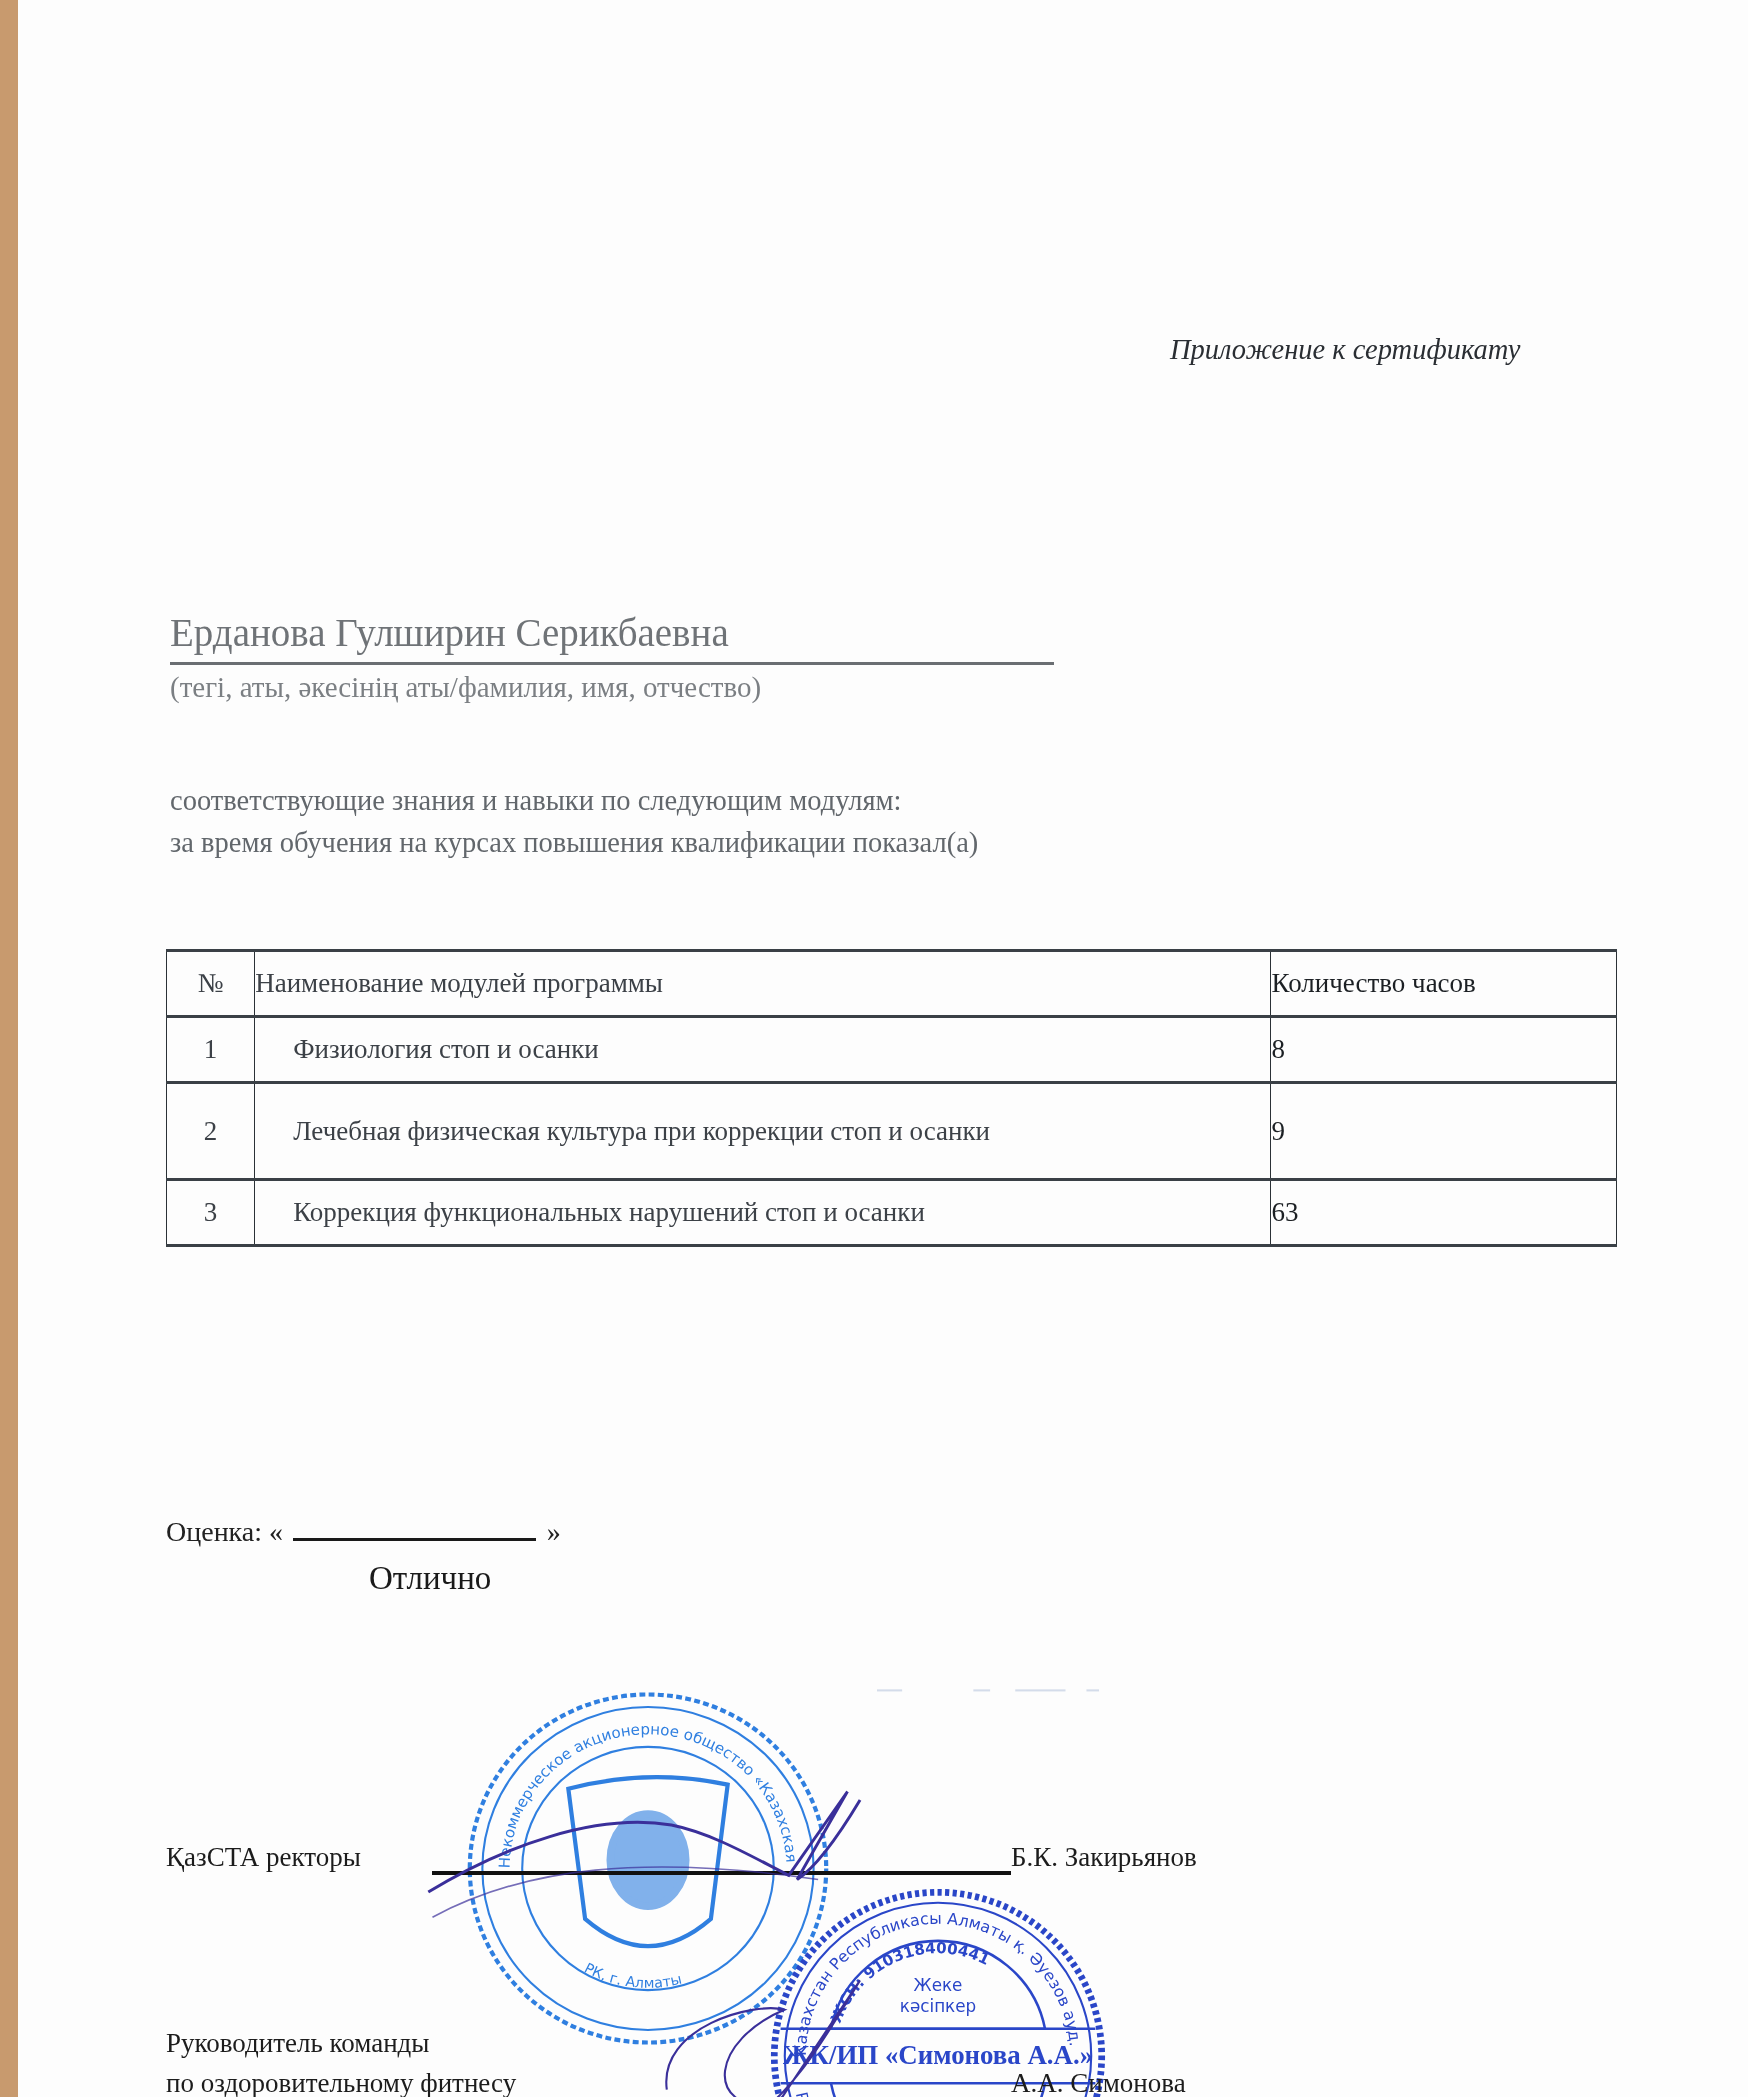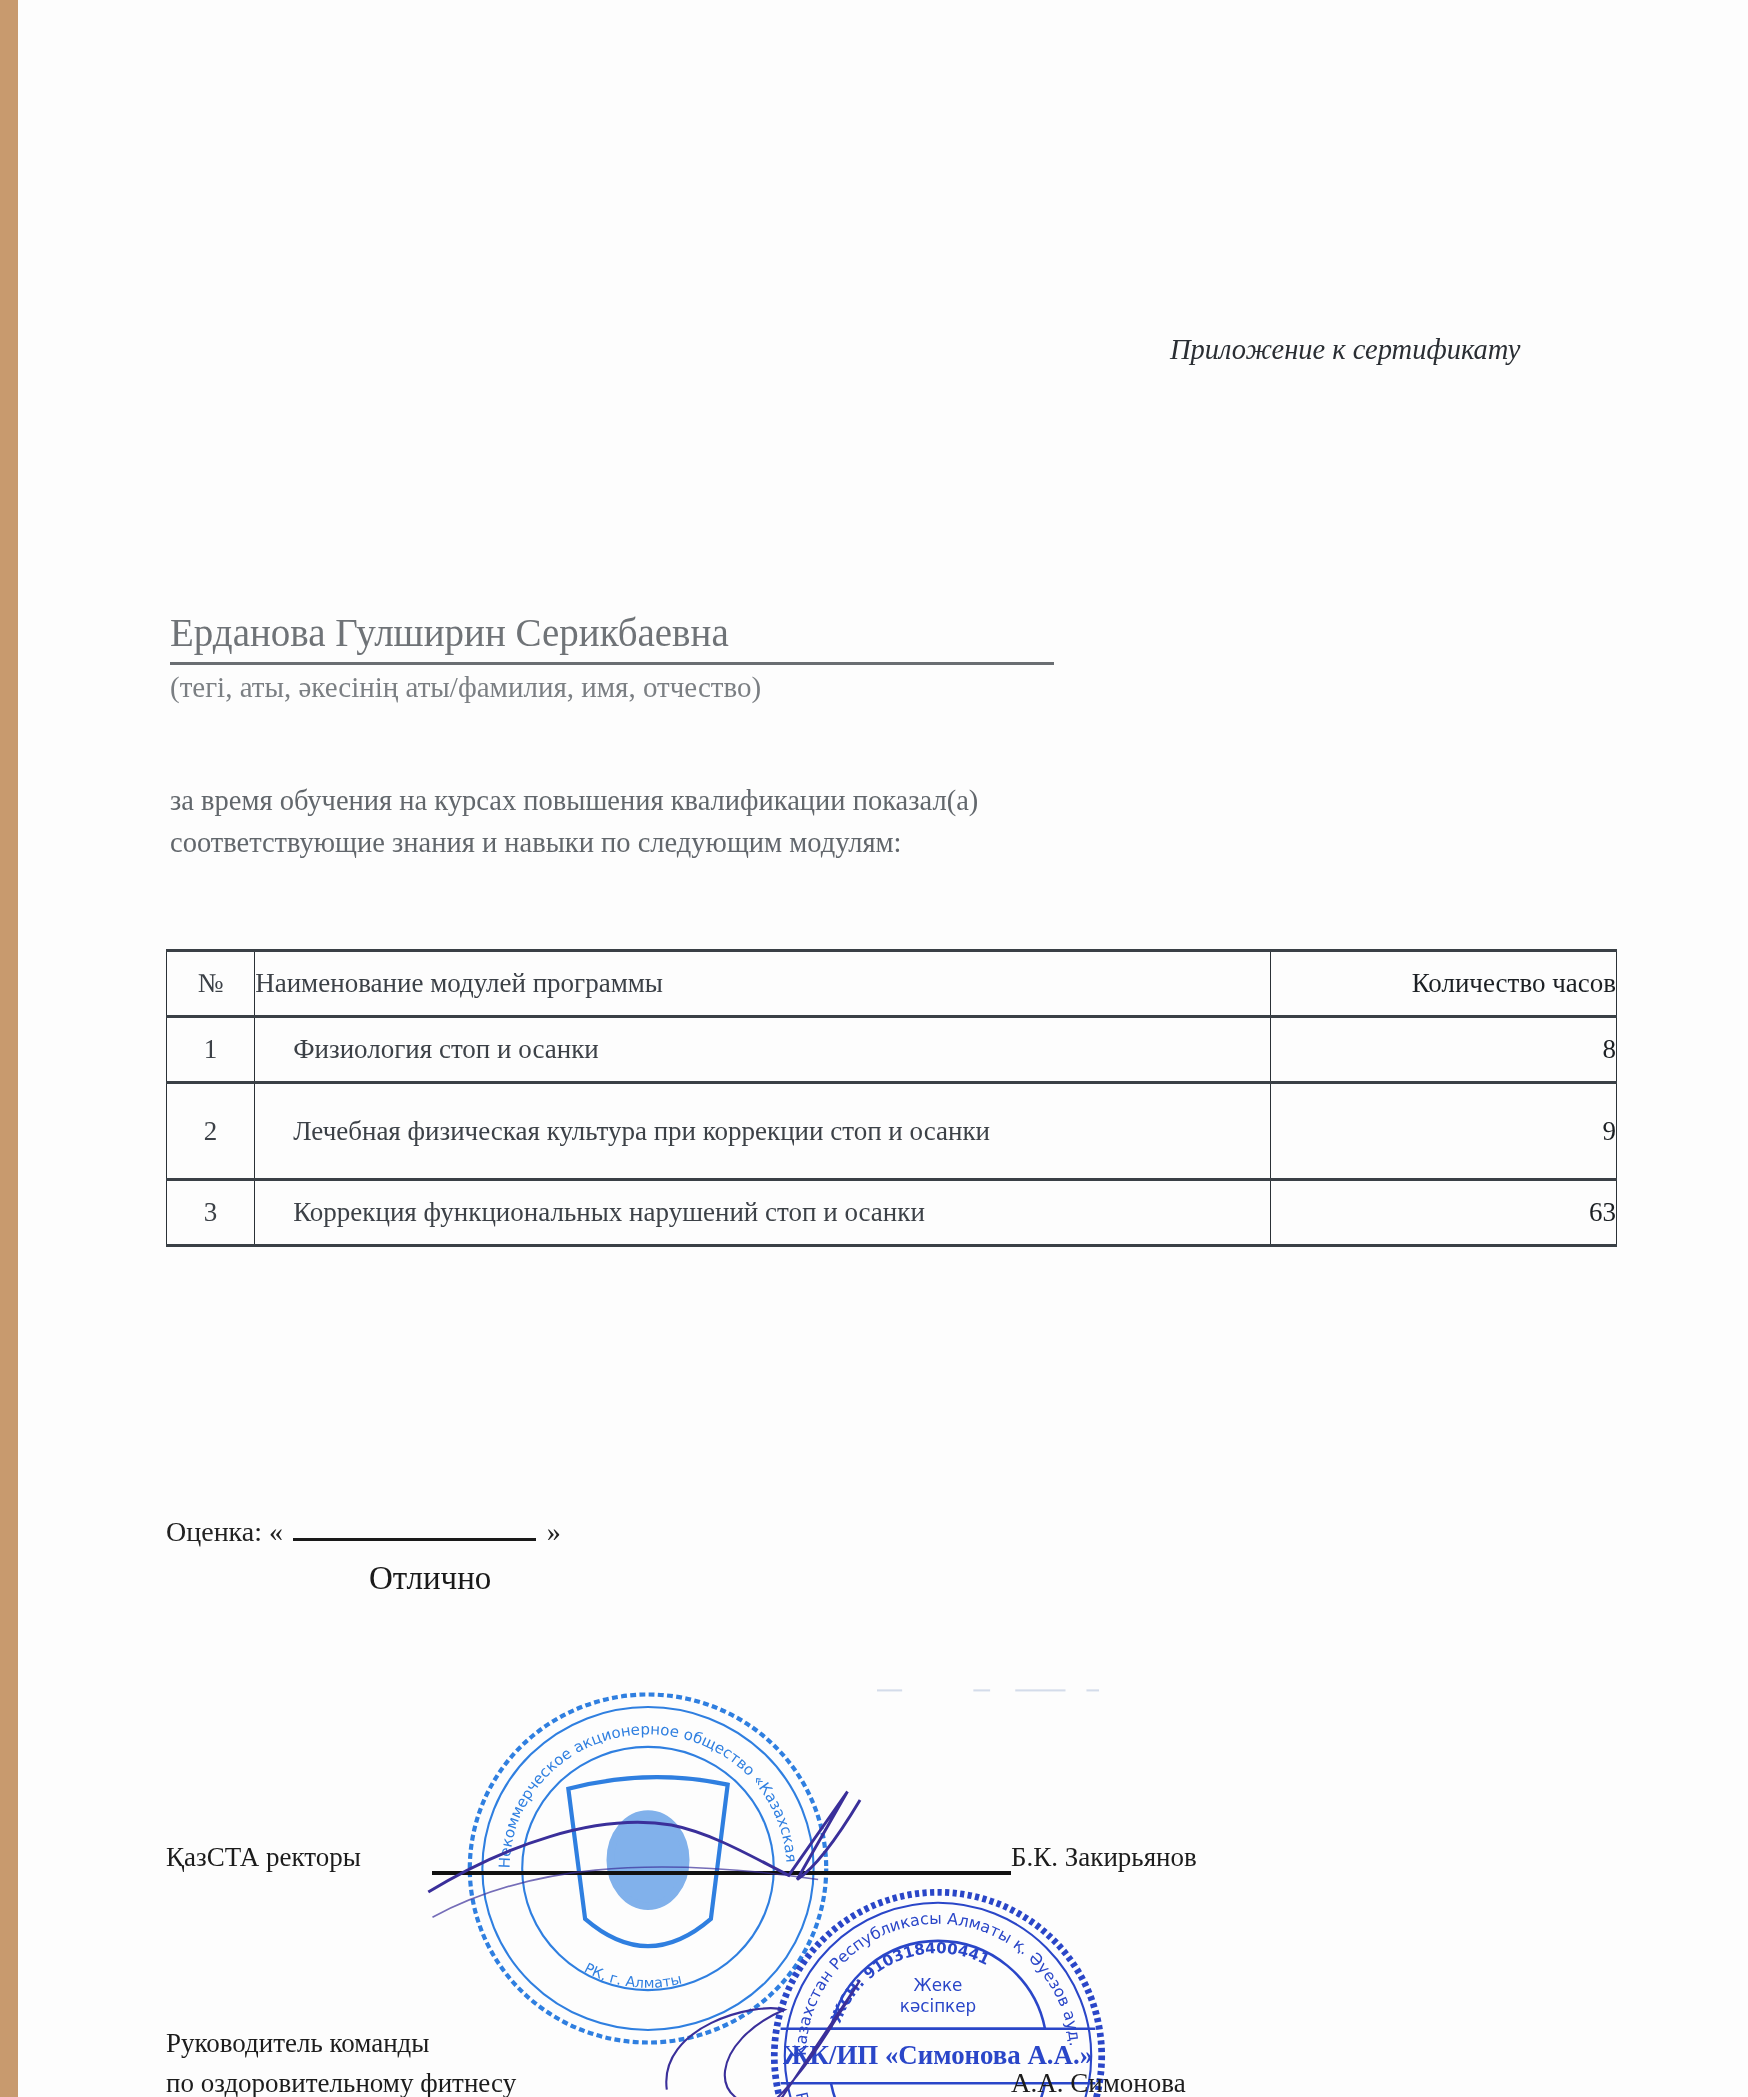--- a/index.html
+++ b/index.html
@@ -37,21 +37,21 @@
   }
   table.modules td, table.modules th {
     border-left: 1.7px solid #2b3136; border-right: 1.7px solid #2b3136;
     border-top: 3.8px solid #3a4046; border-bottom: 3.8px solid #3a4046;
     font-weight: normal; padding: 0;
   }
   table.modules th { height: 63px; }
   table.modules td { height: 63px; }
   .c-num { width: 92px; text-align: center; }
   .c-name { width: 998px; text-align: left; padding-left: 38px !important; line-height: 39px; }
-  .c-hours { width: 361px; text-align: right; color: #1c2024; }
+  .c-hours { width: 361px; text-align: left; color: #1c2024; }
   th.c-name { text-align: left; padding-left: 0 !important; }
   tr.tall td { height: 94px; }
   tr.total td { height: 105px; }
 
   .grade-row { left: 166px; top: 1516px; font-size: 28px; white-space: nowrap; color: #222; }
   .grade-line { display: inline-block; width: 243px; height: 2.9px; background: #1a1a1a; vertical-align: baseline; margin: 0 3.4px; position: relative; }
   .grade-value { left: 369px; top: 1560px; font-size: 33px; white-space: nowrap; color: #1a1a1a; }
 
   .sig-label { font-size: 27px; white-space: nowrap; color: #1c1c1c; }
   .sig-line { height: 3.8px; background: #111; }
@@ -64,22 +64,22 @@
 
 <div class="paper"></div>
 
 <div class="abs appendix">Приложение к сертификату</div>
 
 <div class="abs fio">Ерданова Гулширин Серикбаевна</div>
 <div class="abs fio-line"></div>
 <div class="abs fio-caption">(тегі, аты, әкесінің аты/фамилия, имя, отчество)</div>
 
 <div class="abs intro">
+  <div>соответствующие знания и навыки по следующим модулям:</div>
   <div>за время обучения на курсах повышения квалификации показал(а)</div>
-  <div>соответствующие знания и навыки по следующим модулям:</div>
 </div>
 
 <table class="modules">
   <tbody>
       <tr>
     <th class="c-num">№</th>
     <th class="c-name">Наименование модулей программы</th>
     <th class="c-hours">Количество часов</th>
   </tr>
   <tr>

